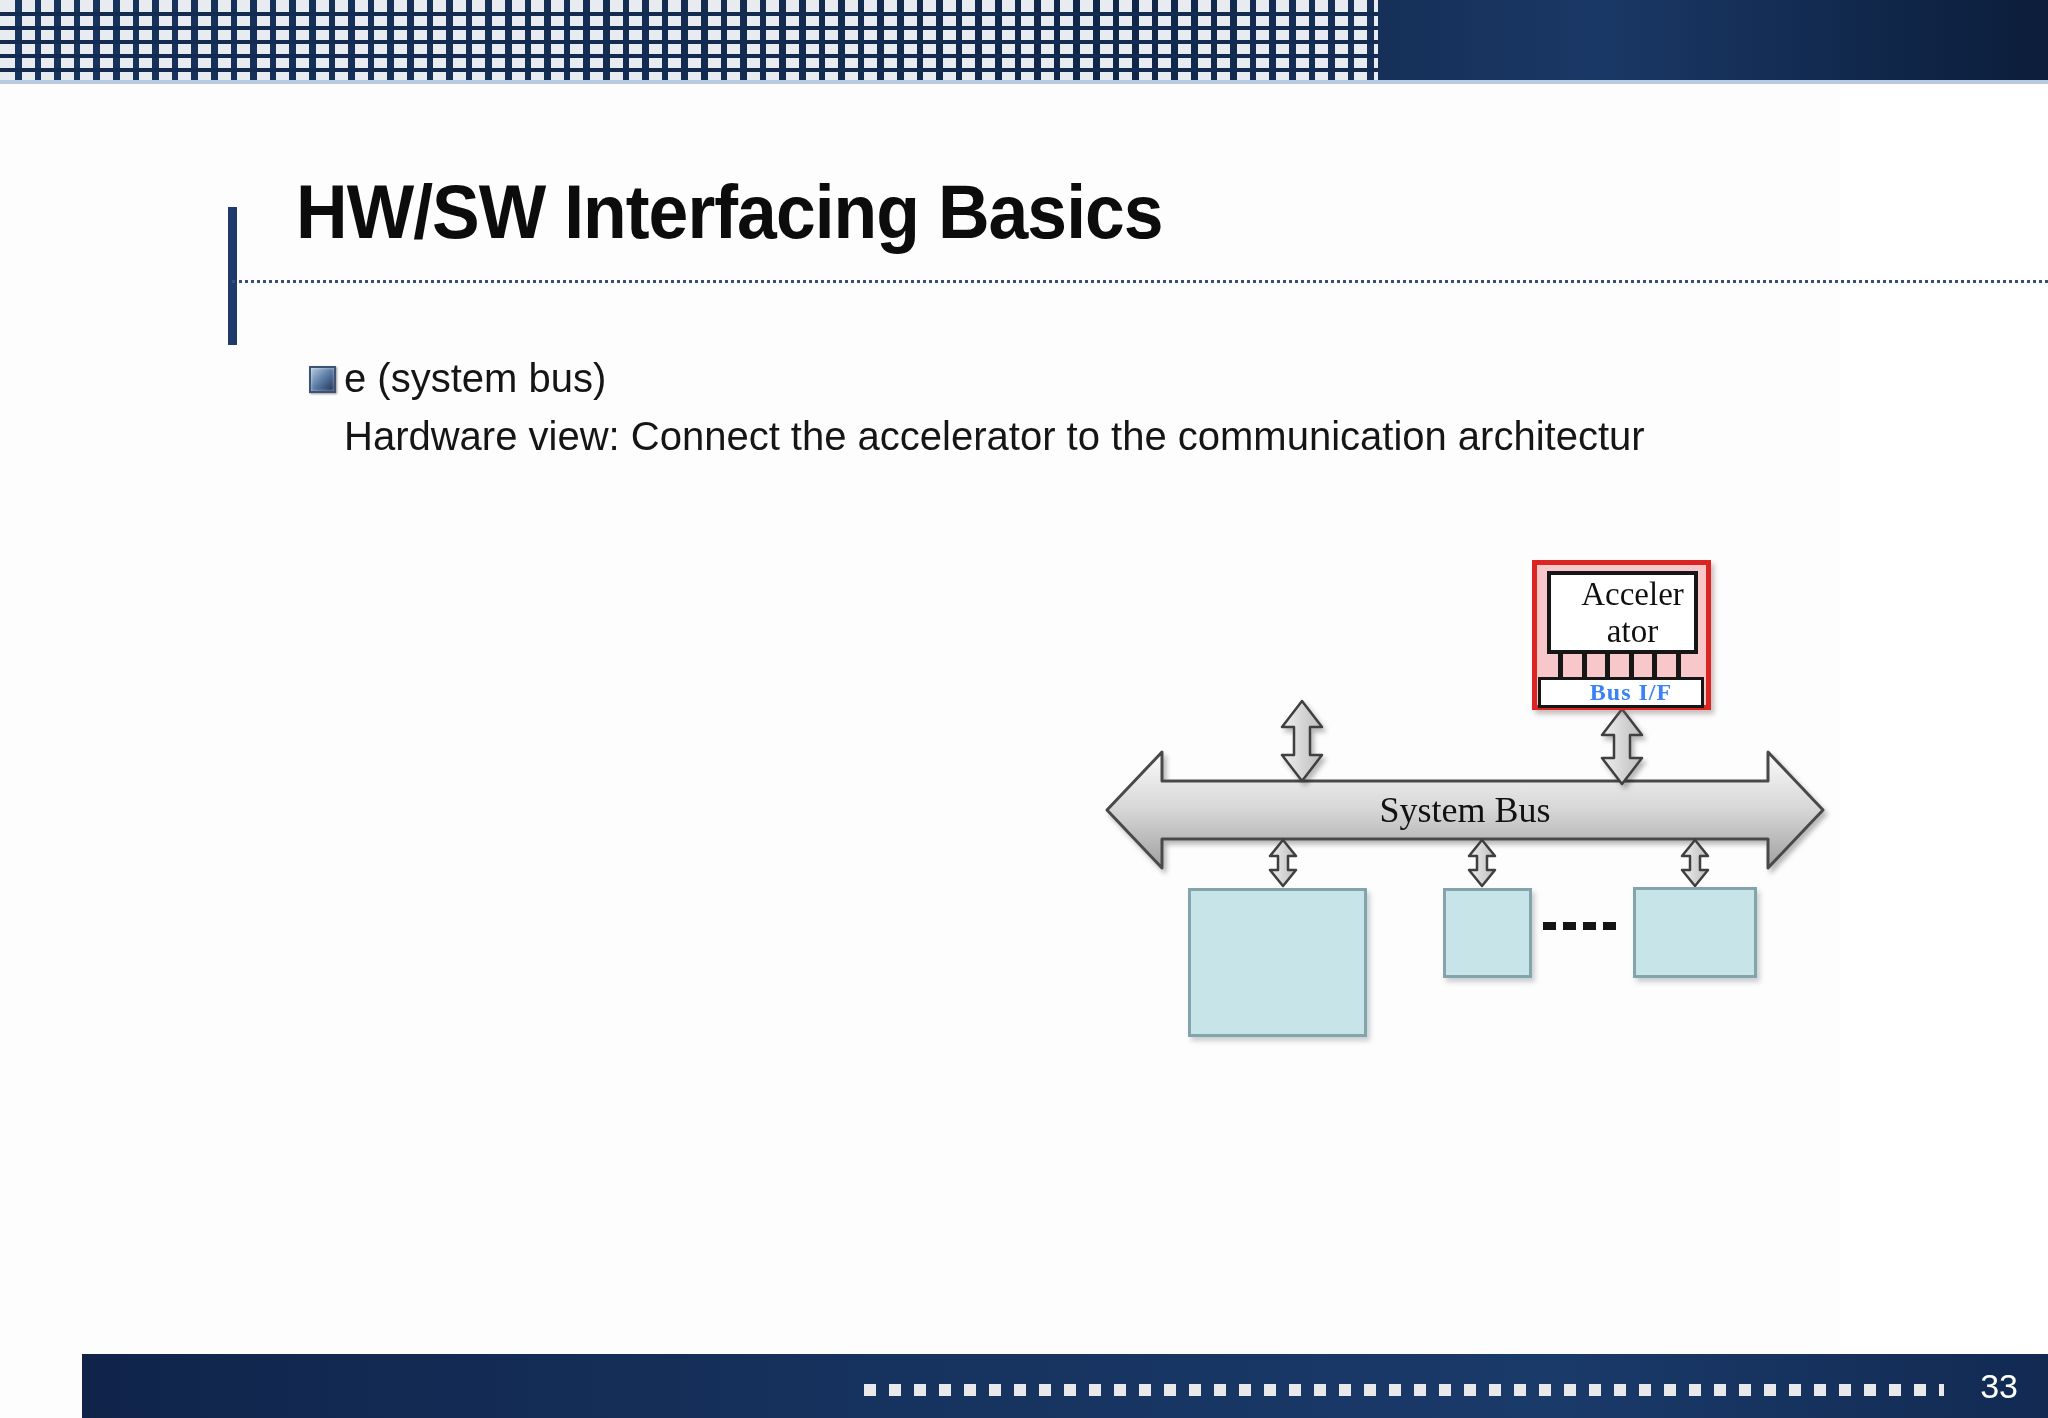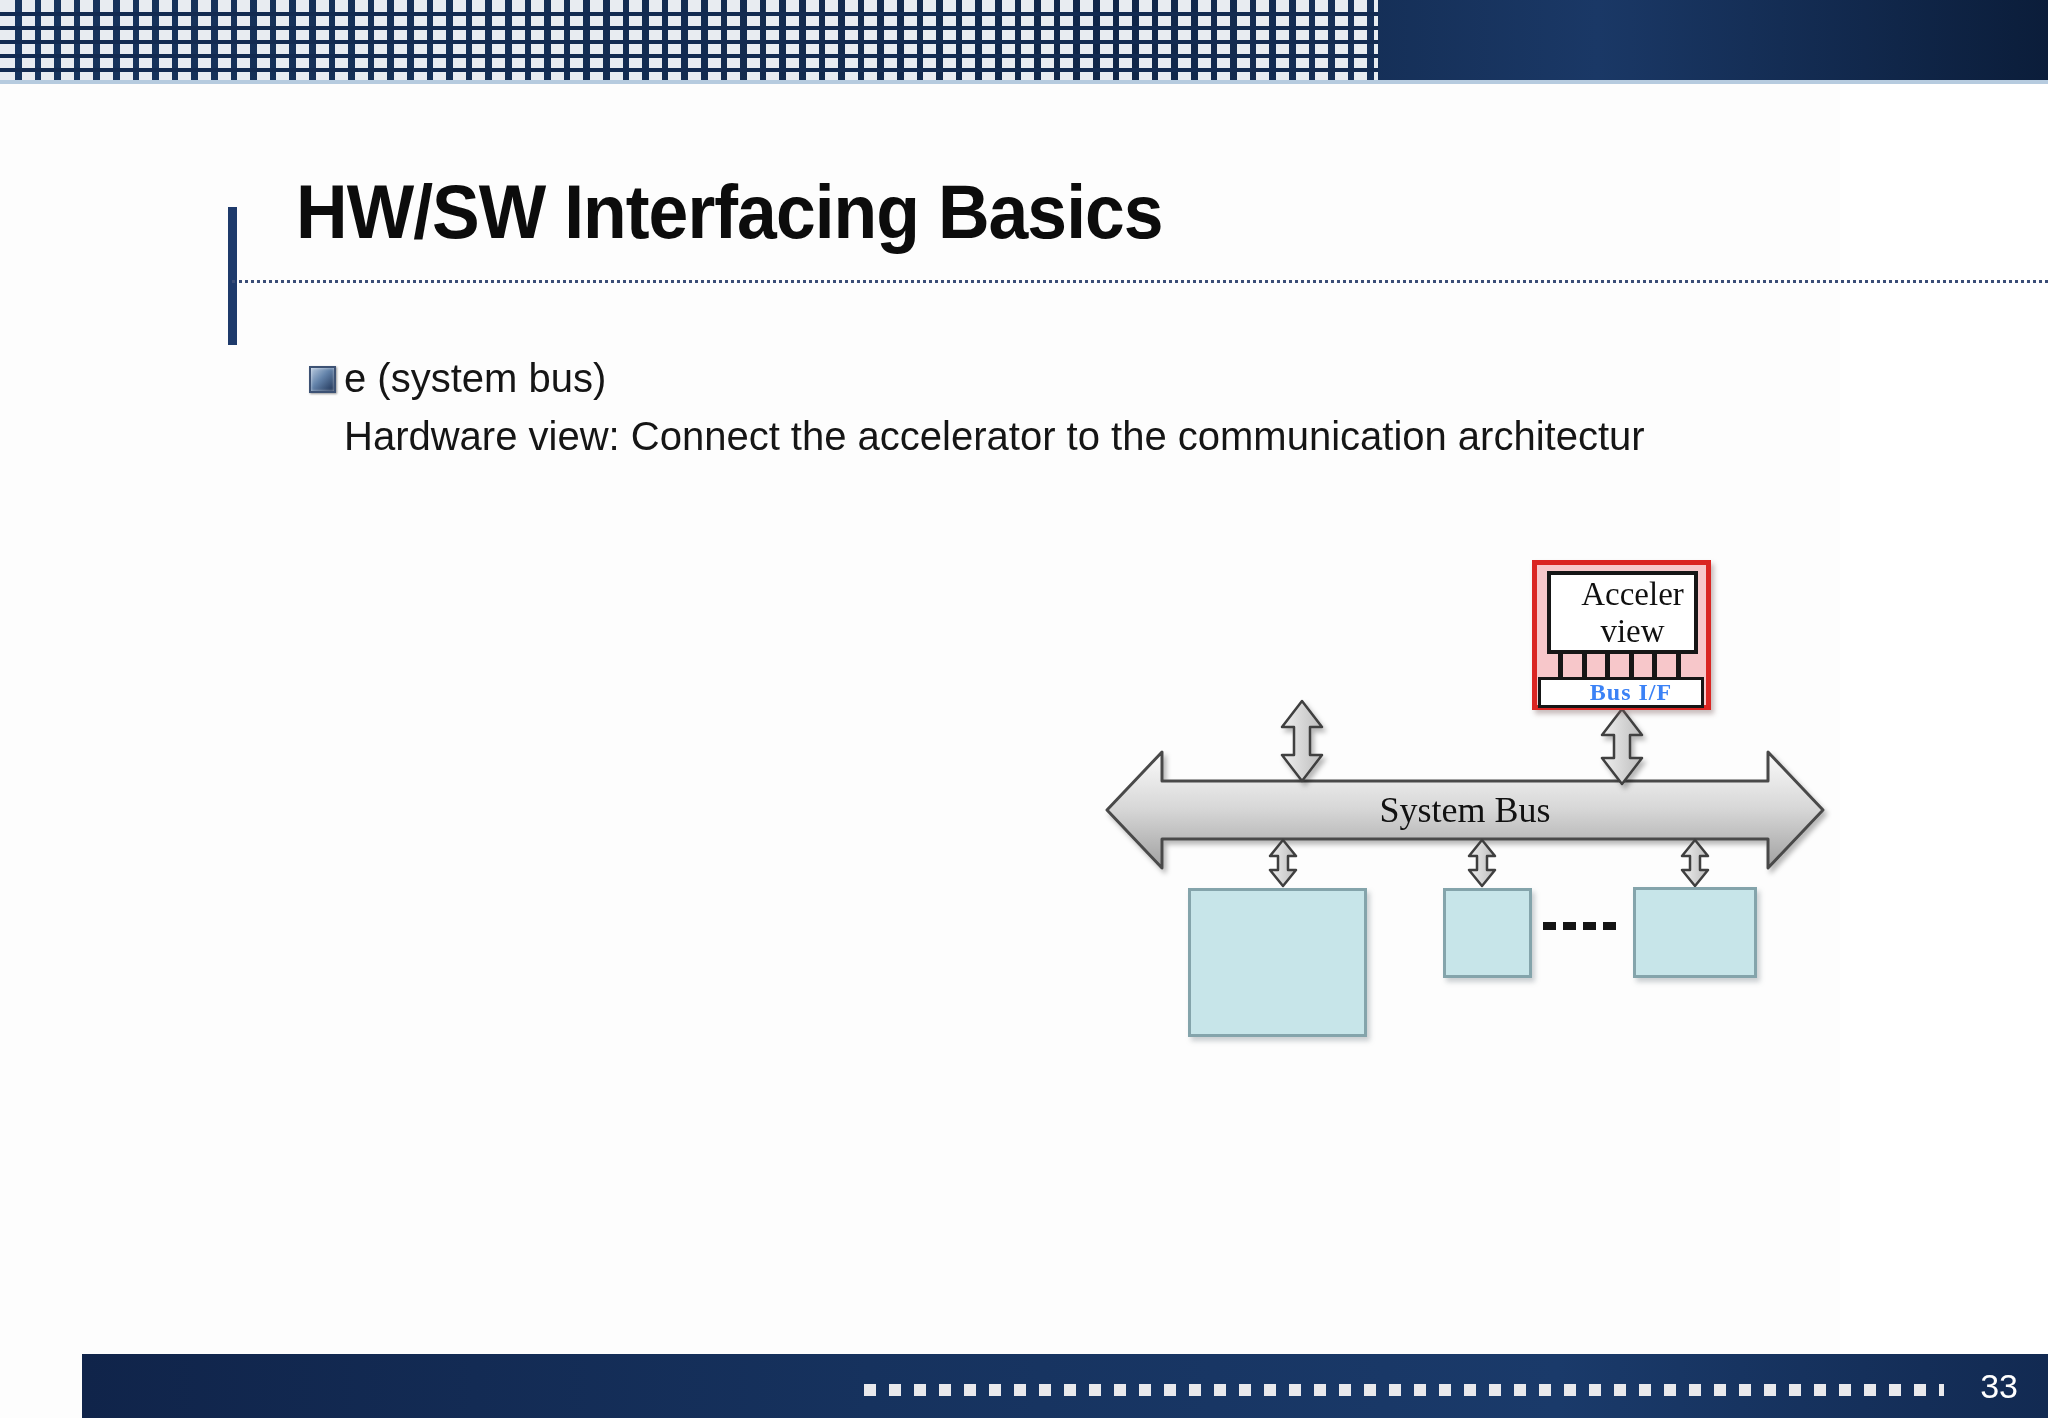--- a/index.html
+++ b/index.html
@@ -113,21 +113,21 @@
 
   <div id="accelerator-box"></div>
   <span class="pin" style="left:1558px"></span>
   <span class="pin" style="left:1582px"></span>
   <span class="pin" style="left:1605px"></span>
   <span class="pin" style="left:1629px"></span>
   <span class="pin" style="left:1652px"></span>
   <span class="pin" style="left:1676px"></span>
   <div id="accelerator-core">
     <span>Acceler</span>
-    <span>view</span>
+    <span>ator</span>
   </div>
   <div id="bus-if-box">
     <span>Bus I/F</span>
   </div>
 
   <div id="system-bus-label">System Bus</div>
 
   <div id="module-box-1" class="cyan-box"></div>
   <div id="module-box-2" class="cyan-box"></div>
   <div id="module-box-3" class="cyan-box"></div>

